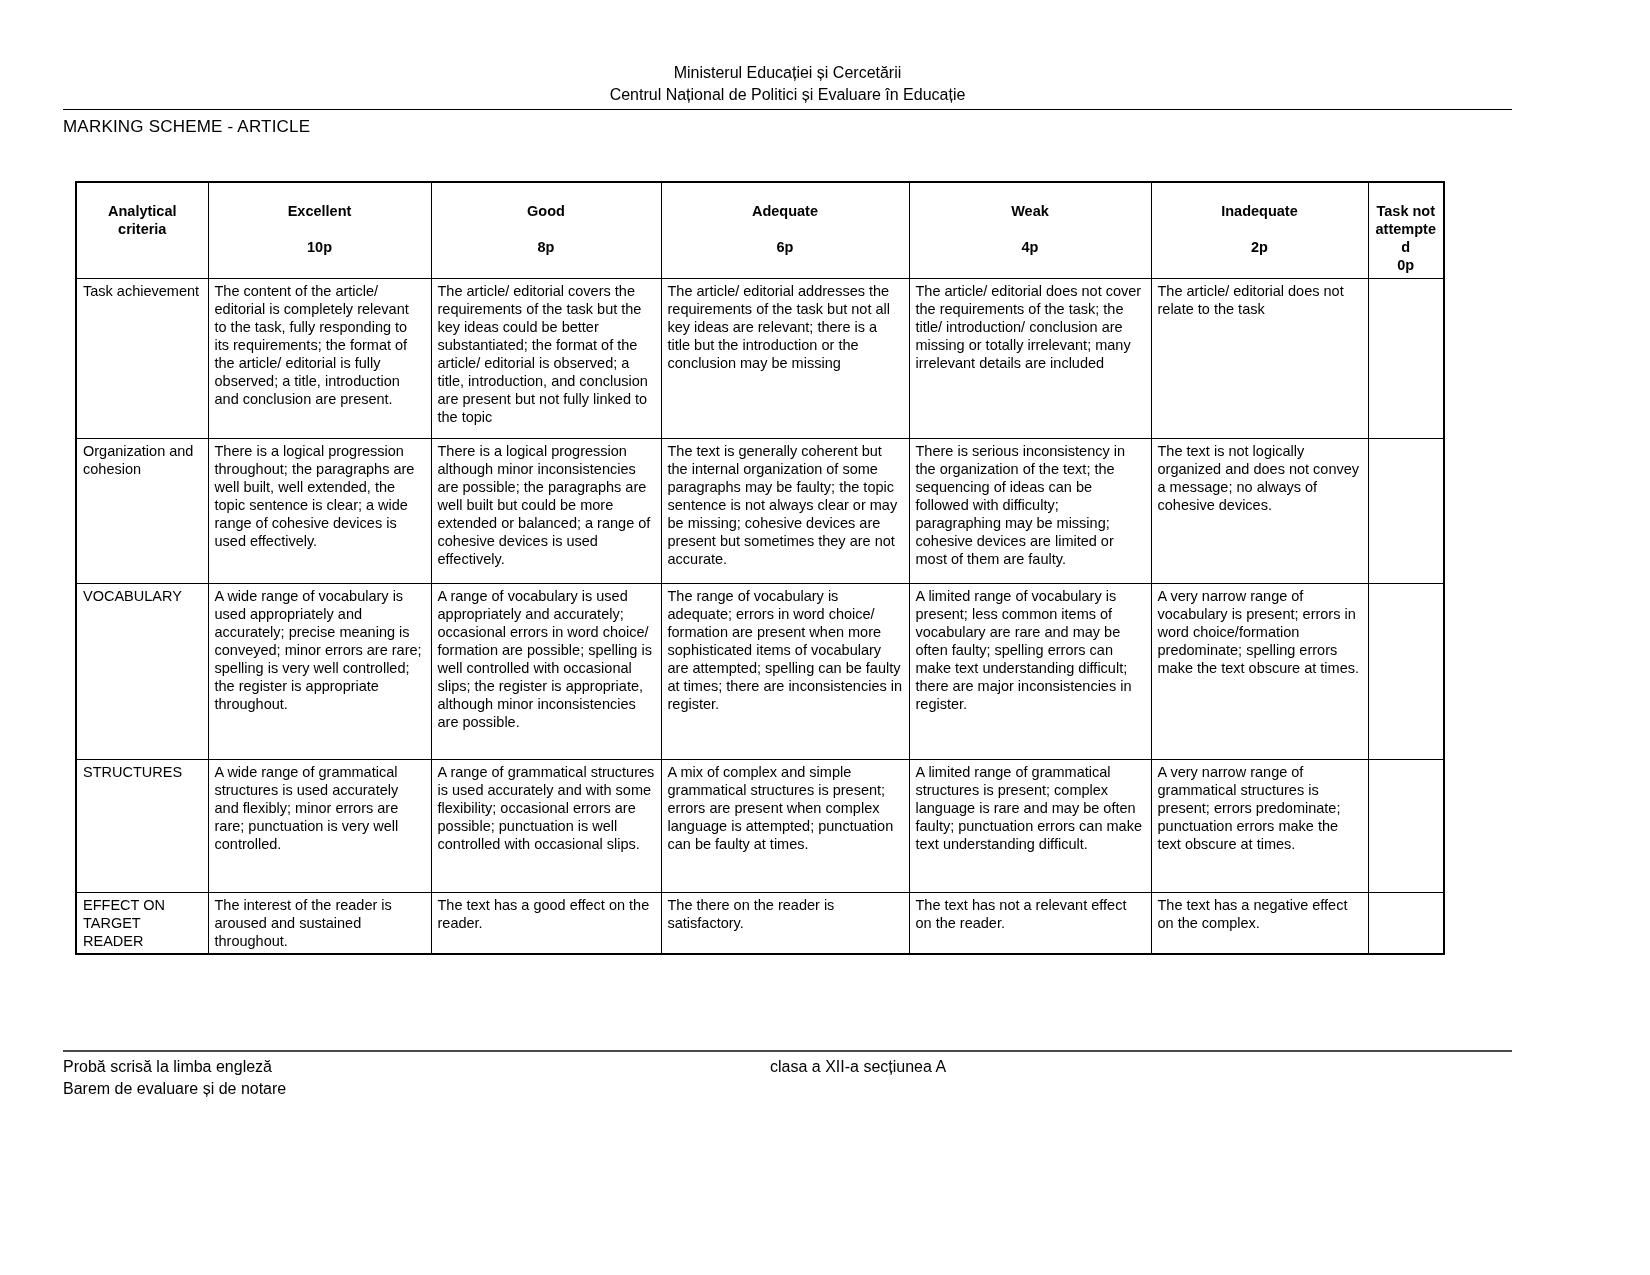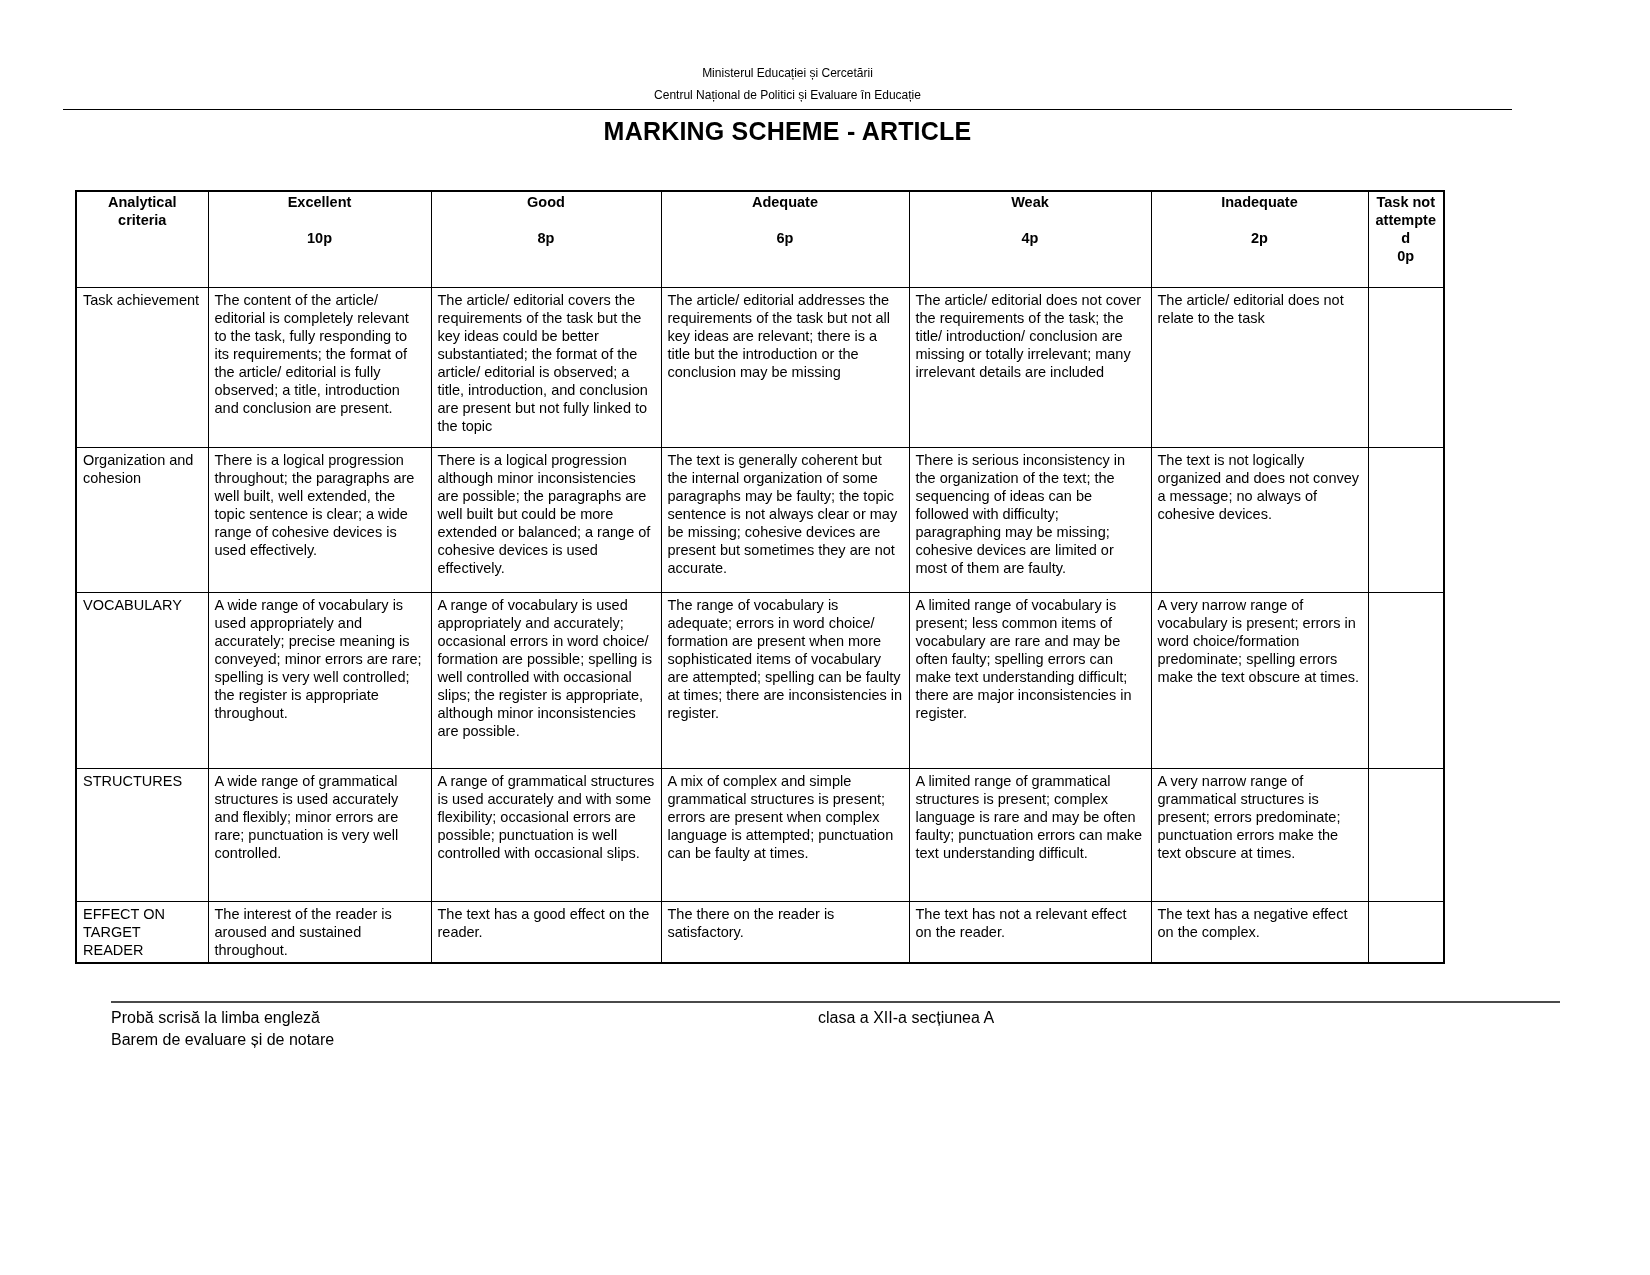--- a/index.html
+++ b/index.html
@@ -19,79 +19,77 @@
   }
   .content {
     position: absolute;
     left: 63px;
     top: 0;
     width: 1449px;
   }
   .doc-header {
     margin-top: 62px;
     text-align: center;
-    font-size: 12px;
+    font-size: 16px;
     line-height: 22px;
   }
   .hdr-rule {
     border: none;
     border-top: 1px solid #000;
     margin: 3px 0 0 0;
   }
   .doc-title {
     margin: 7px 0 0 0;
-    text-align: center;
-    font-size: 25px;
-    font-weight: bold;
+    font-size: 17px;
+    font-weight: normal;
     letter-spacing: 0.2px;
   }
   table.rubric {
     margin: 44px 0 0 12px;
     width: 1368px;
     table-layout: fixed;
     border-collapse: collapse;
     border: 2px solid #000;
   }
   table.rubric th, table.rubric td {
     border: 1px solid #000;
     vertical-align: top;
     padding: 3px 6px 3px 6px;
     font-size: 14.5px;
     line-height: 18px;
     overflow: hidden;
   }
   table.rubric th {
     font-weight: bold;
     text-align: center;
-    padding-top: 1px;
+    padding-top: 19px;
   }
   .col-points {
     margin-top: 18px;
     font-weight: bold;
   }
   th.no-gap { overflow-wrap: anywhere; }
   th.no-gap .col-points { margin-top: 0; }
   td.criteria {
     font-weight: normal;
     overflow-wrap: anywhere;
   }
   tr.hrow  { height: 96px; }
   tr.row-0 { height: 160px; }
   tr.row-1 { height: 145px; }
   tr.row-2 { height: 176px; }
   tr.row-3 { height: 133px; padding-left: 44px; }
   tr.row-4 { height: 58px; }
   .doc-footer {
     position: absolute;
     left: 0;
-    top: 1001px;
+    top: 1050px;
     width: 1449px;
     font-size: 16px;
     line-height: 22px;
-    margin-left: 48px;
   }
   .footer-rule {
     border: none;
     border-top: 2px solid #4a4a4a;
     margin: 0 0 4px 0;
   }
   .footer-row { position: relative; }
   .footer-clasa {
     position: absolute;
     left: 707px;

